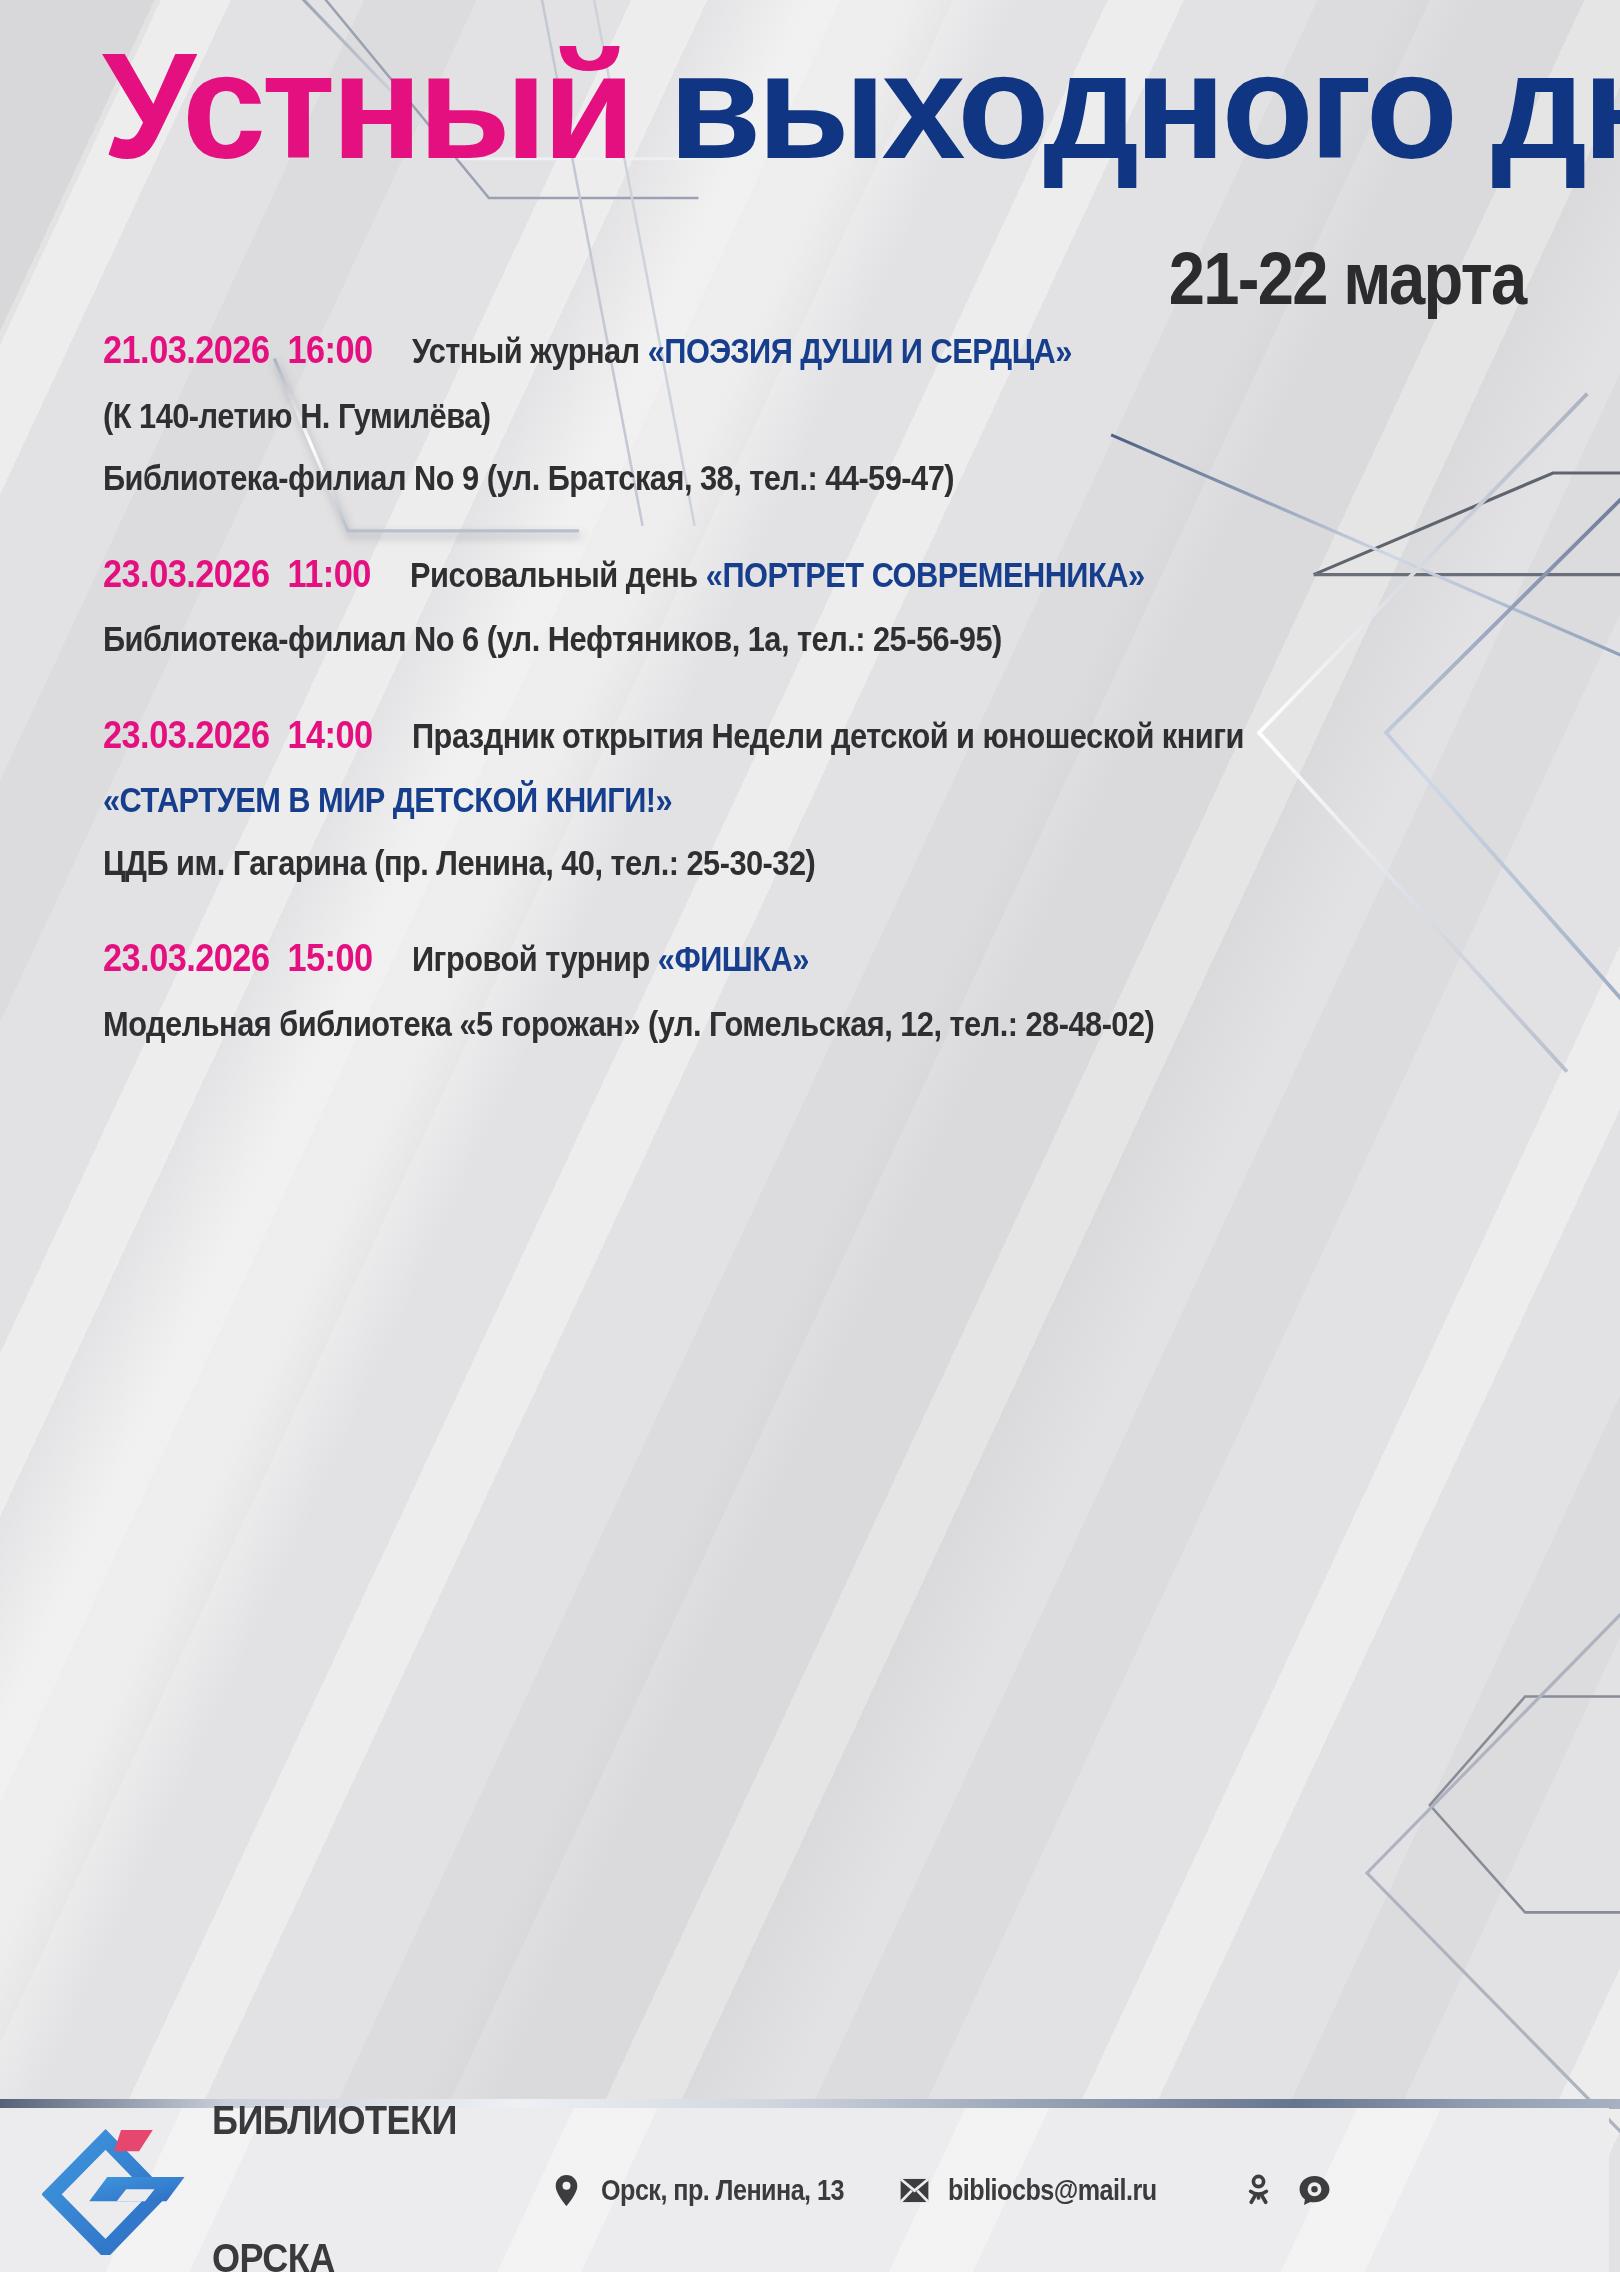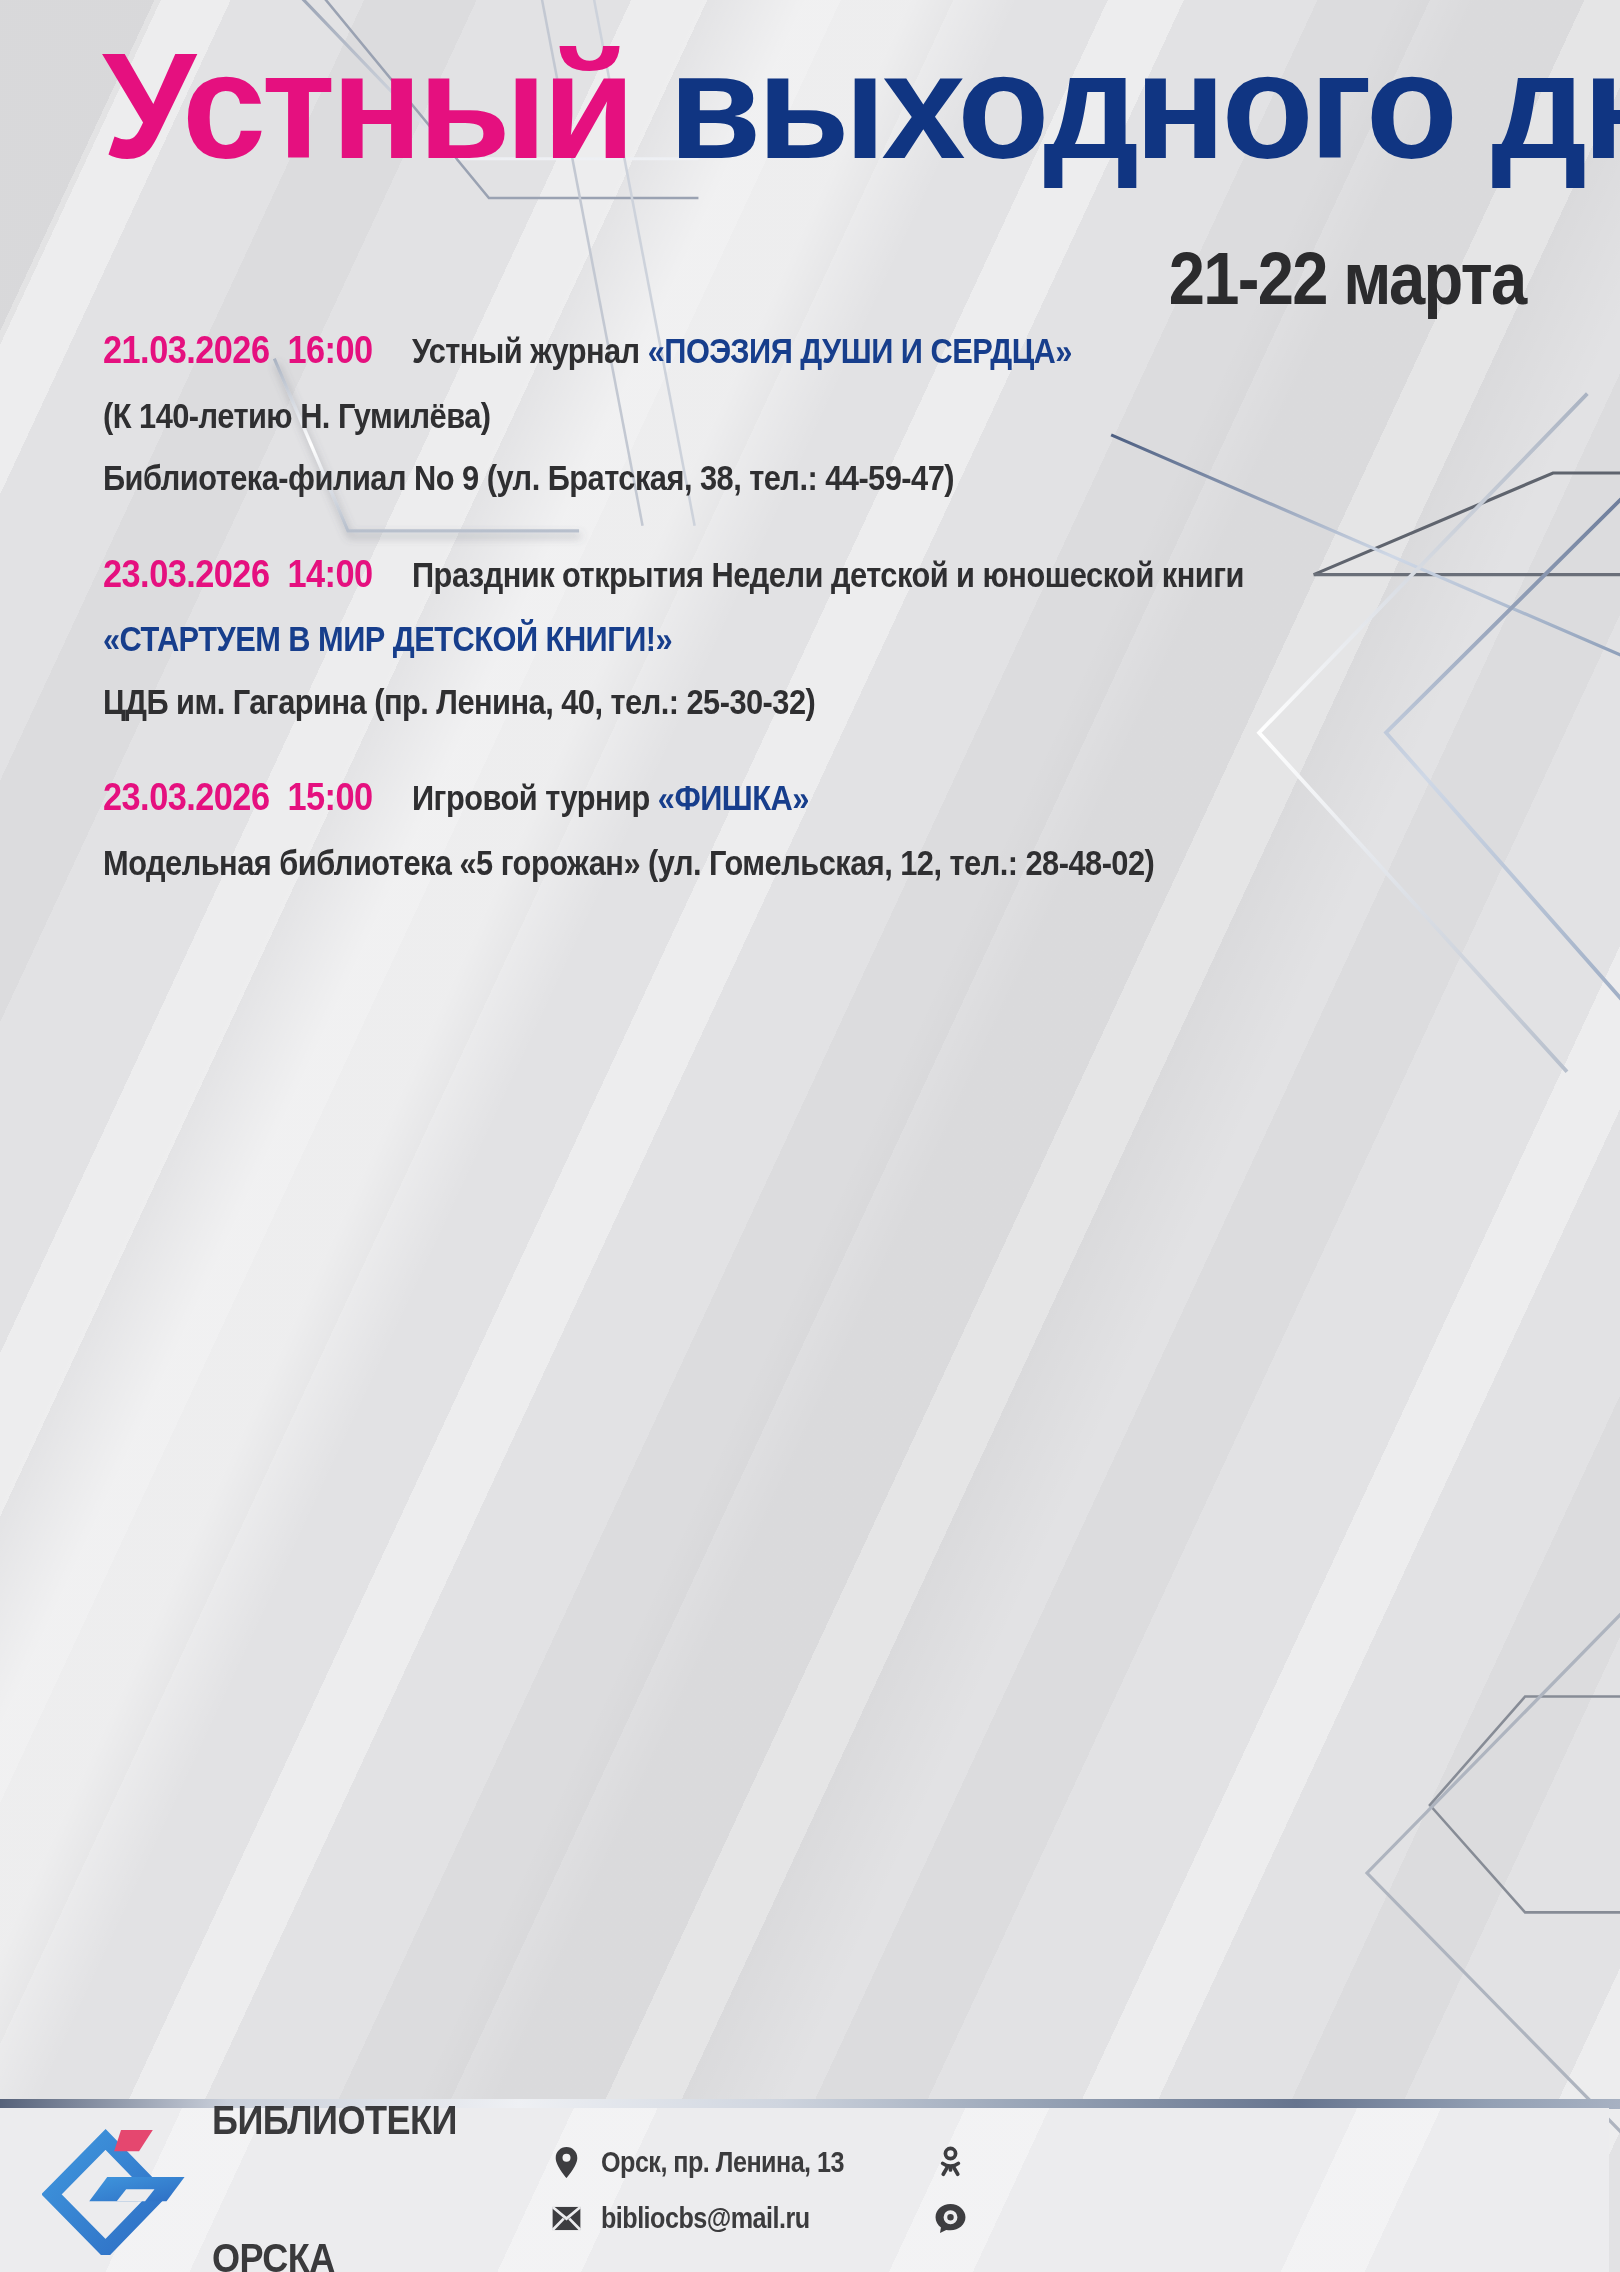--- a/index.html
+++ b/index.html
@@ -57,21 +57,21 @@
       repeating-linear-gradient(115deg, rgba(255,255,255,0) 0 165px, rgba(255,255,255,0.35) 165px 241px, rgba(255,255,255,0) 241px 355px),
       #ececee;
     display:flex;align-items:center;
   }
   .logo-mark{margin-left:42px;flex:0 0 auto;}
   .org-name{
     margin-left:24px;font-size:41px;font-weight:700;letter-spacing:-0.6px;
     color:#3a3a3c;line-height:1.12;flex:0 0 auto;
   }
   .contacts{display:flex;margin-left:58px;flex:0 0 auto;}
-  .contact-col{display:flex;flex-direction:column;gap:19px;margin-right:55px;}
+  .contact-col{display:flex;flex-direction:row;gap:19px;margin-right:55px;}
   .contact-row{display:flex;align-items:center;gap:15.2px;}
   .cicon{width:37px;height:37px;flex:0 0 auto;}
   .ctext{font-size:28.6px;font-weight:700;letter-spacing:-0.6px;color:#3b3b3d;white-space:nowrap;}
 </style>
 </head>
 <body>
 
 <div class="page">
 
   <svg class="decor" width="1621" height="2273" viewBox="0 0 2553 3580">
@@ -115,20 +115,25 @@
 
 
     <article class="event">
       <div class="edate cond">21.03.2026  16:00</div>
       <div class="eline cond"><span class="plain">Устный журнал </span><span class="accent">«ПОЭЗИЯ ДУШИ И СЕРДЦА»</span></div>
       <div class="eline cond"><span class="plain">(К 140-летию Н. Гумилёва)</span></div>
       <div class="eline cond"><span class="plain">Библиотека-филиал No 9 (ул. Братская, 38, тел.: 44-59-47)</span></div>
     </article>
 
 
+    <article class="event">
+      <div class="edate cond">23.03.2026  11:00</div>
+      <div class="eline cond"><span class="plain">Рисовальный день </span><span class="accent">«ПОРТРЕТ СОВРЕМЕННИКА»</span></div>
+      <div class="eline cond"><span class="plain">Библиотека-филиал No 6 (ул. Нефтяников, 1а, тел.: 25-56-95)</span></div>
+    </article>
 
     <article class="event">
       <div class="edate cond">23.03.2026  14:00</div>
       <div class="eline cond"><span class="plain">Праздник открытия Недели детской и юношеской книги</span></div>
       <div class="eline cond"><span class="accent">«СТАРТУЕМ В МИР ДЕТСКОЙ КНИГИ!»</span></div>
       <div class="eline cond"><span class="plain">ЦДБ им. Гагарина (пр. Ленина, 40, тел.: 25-30-32)</span></div>
     </article>
 
 
     <article class="event">

